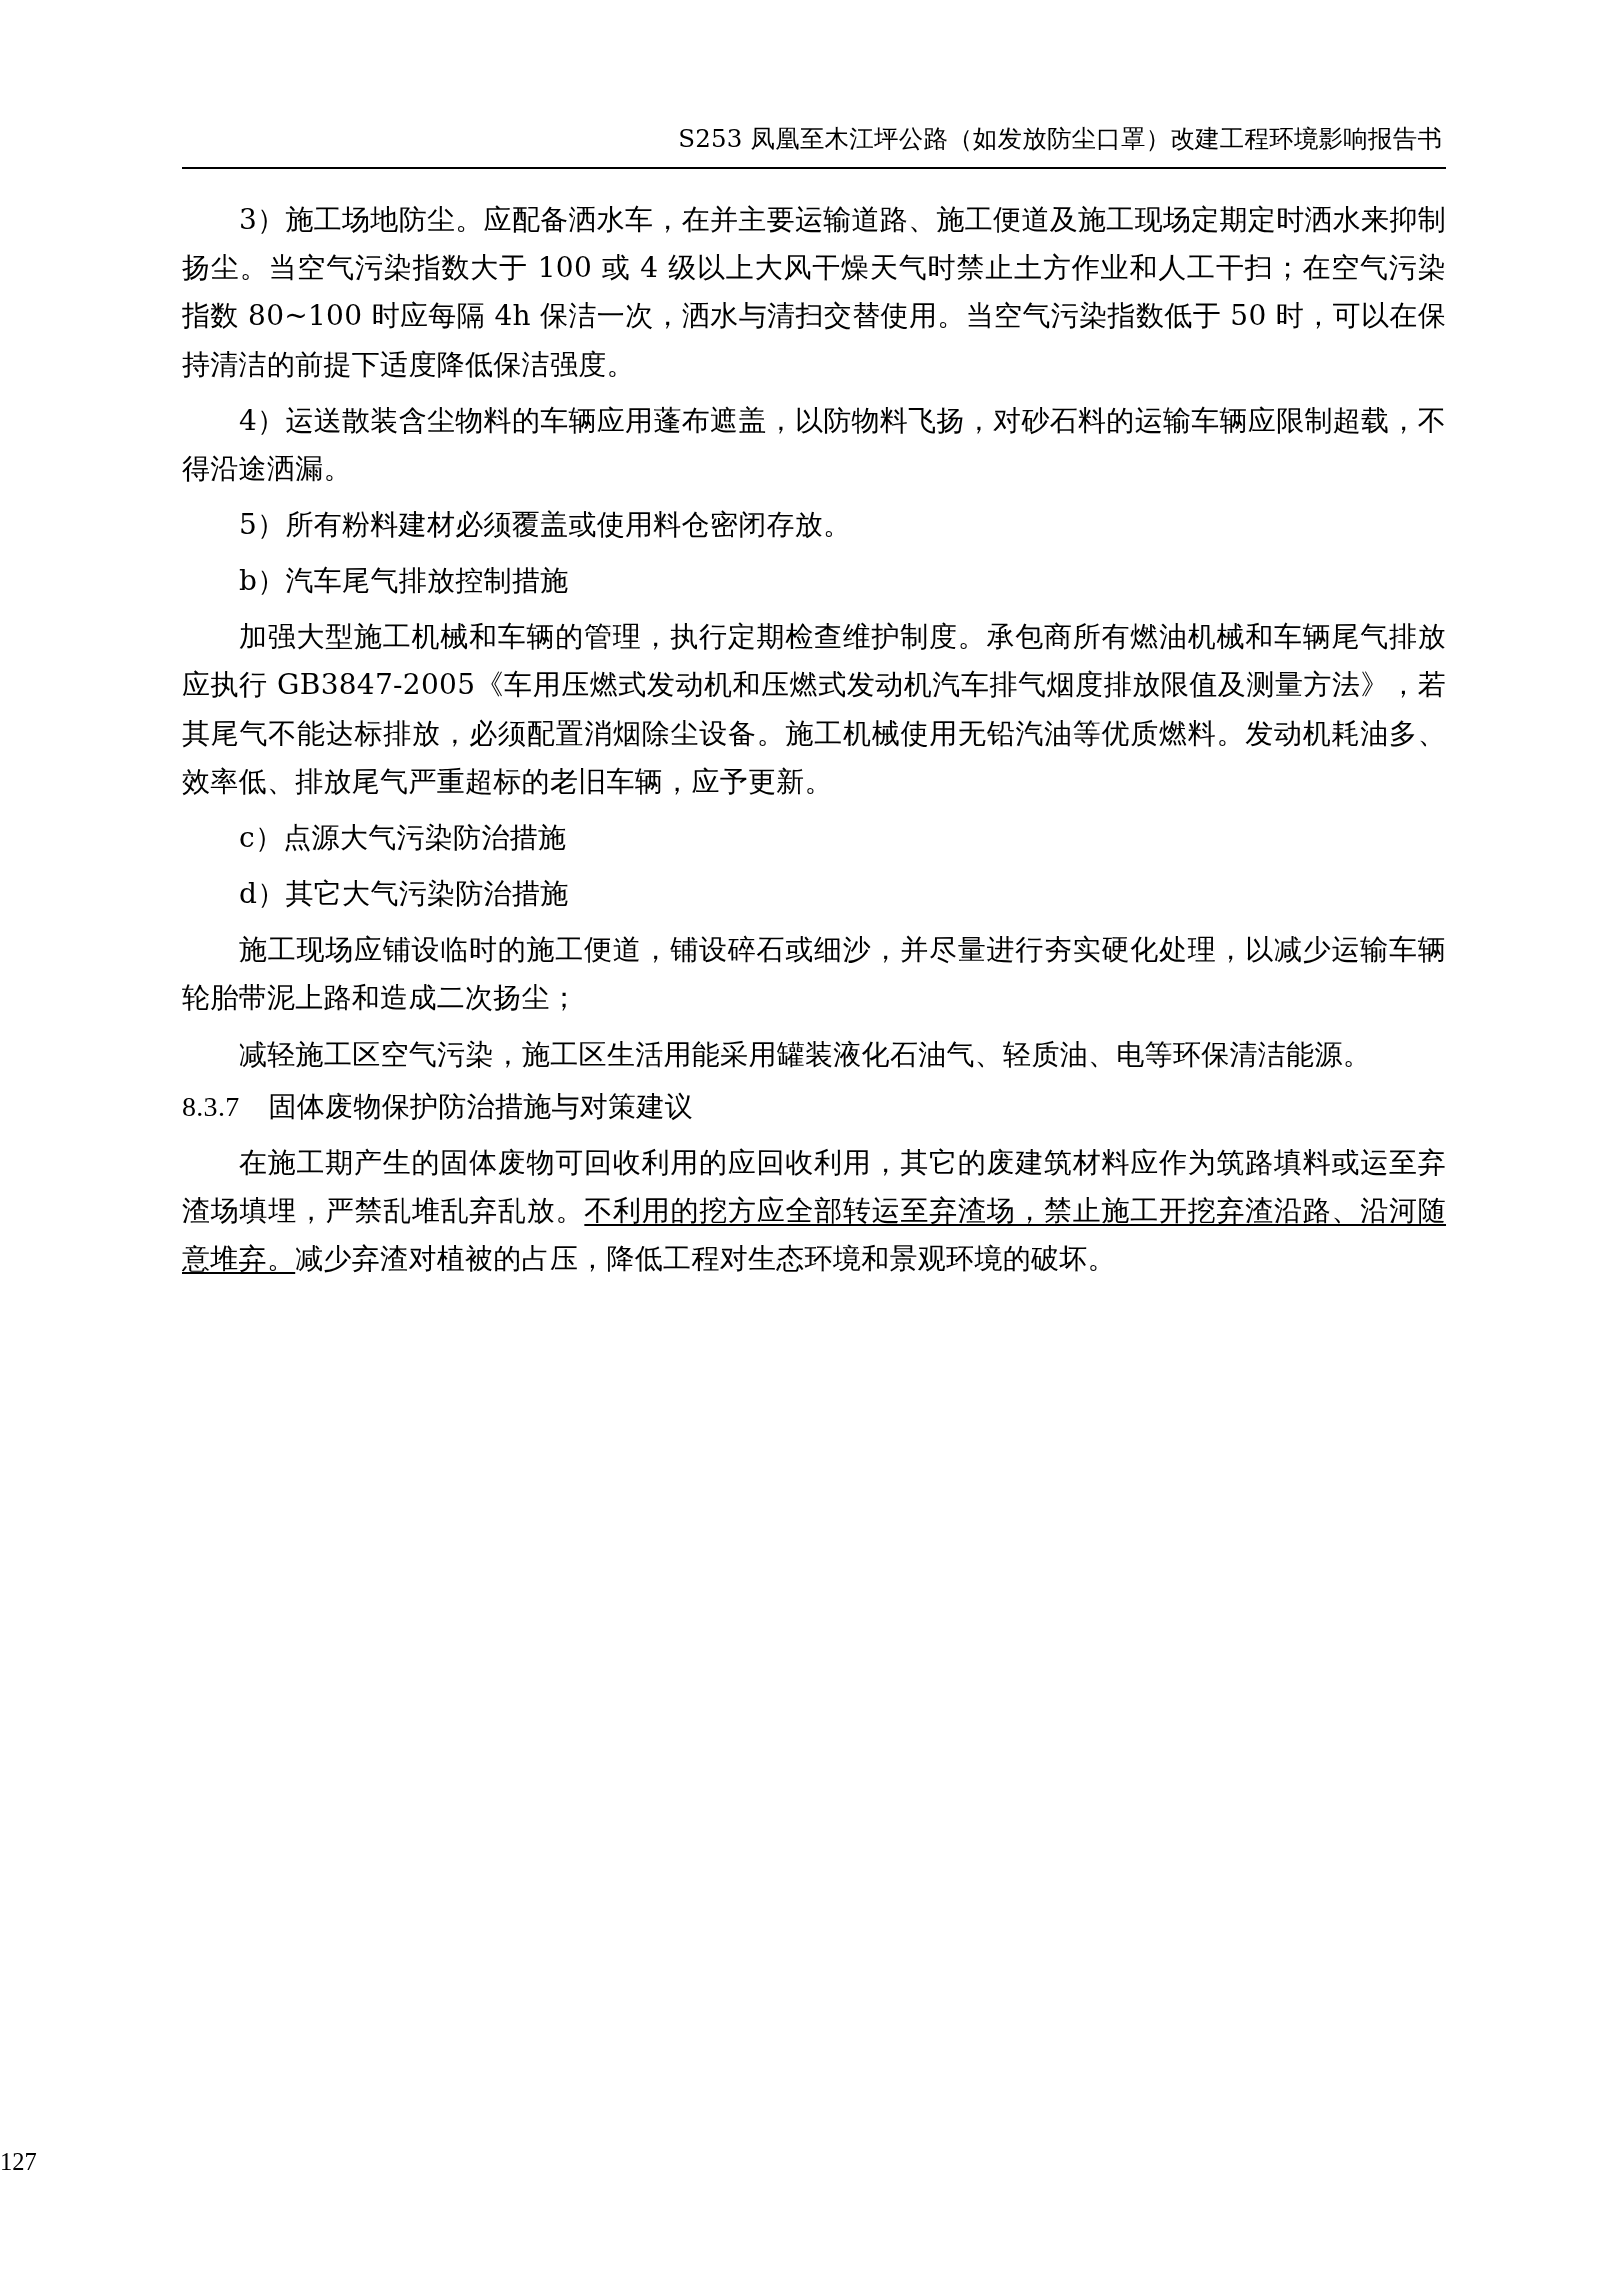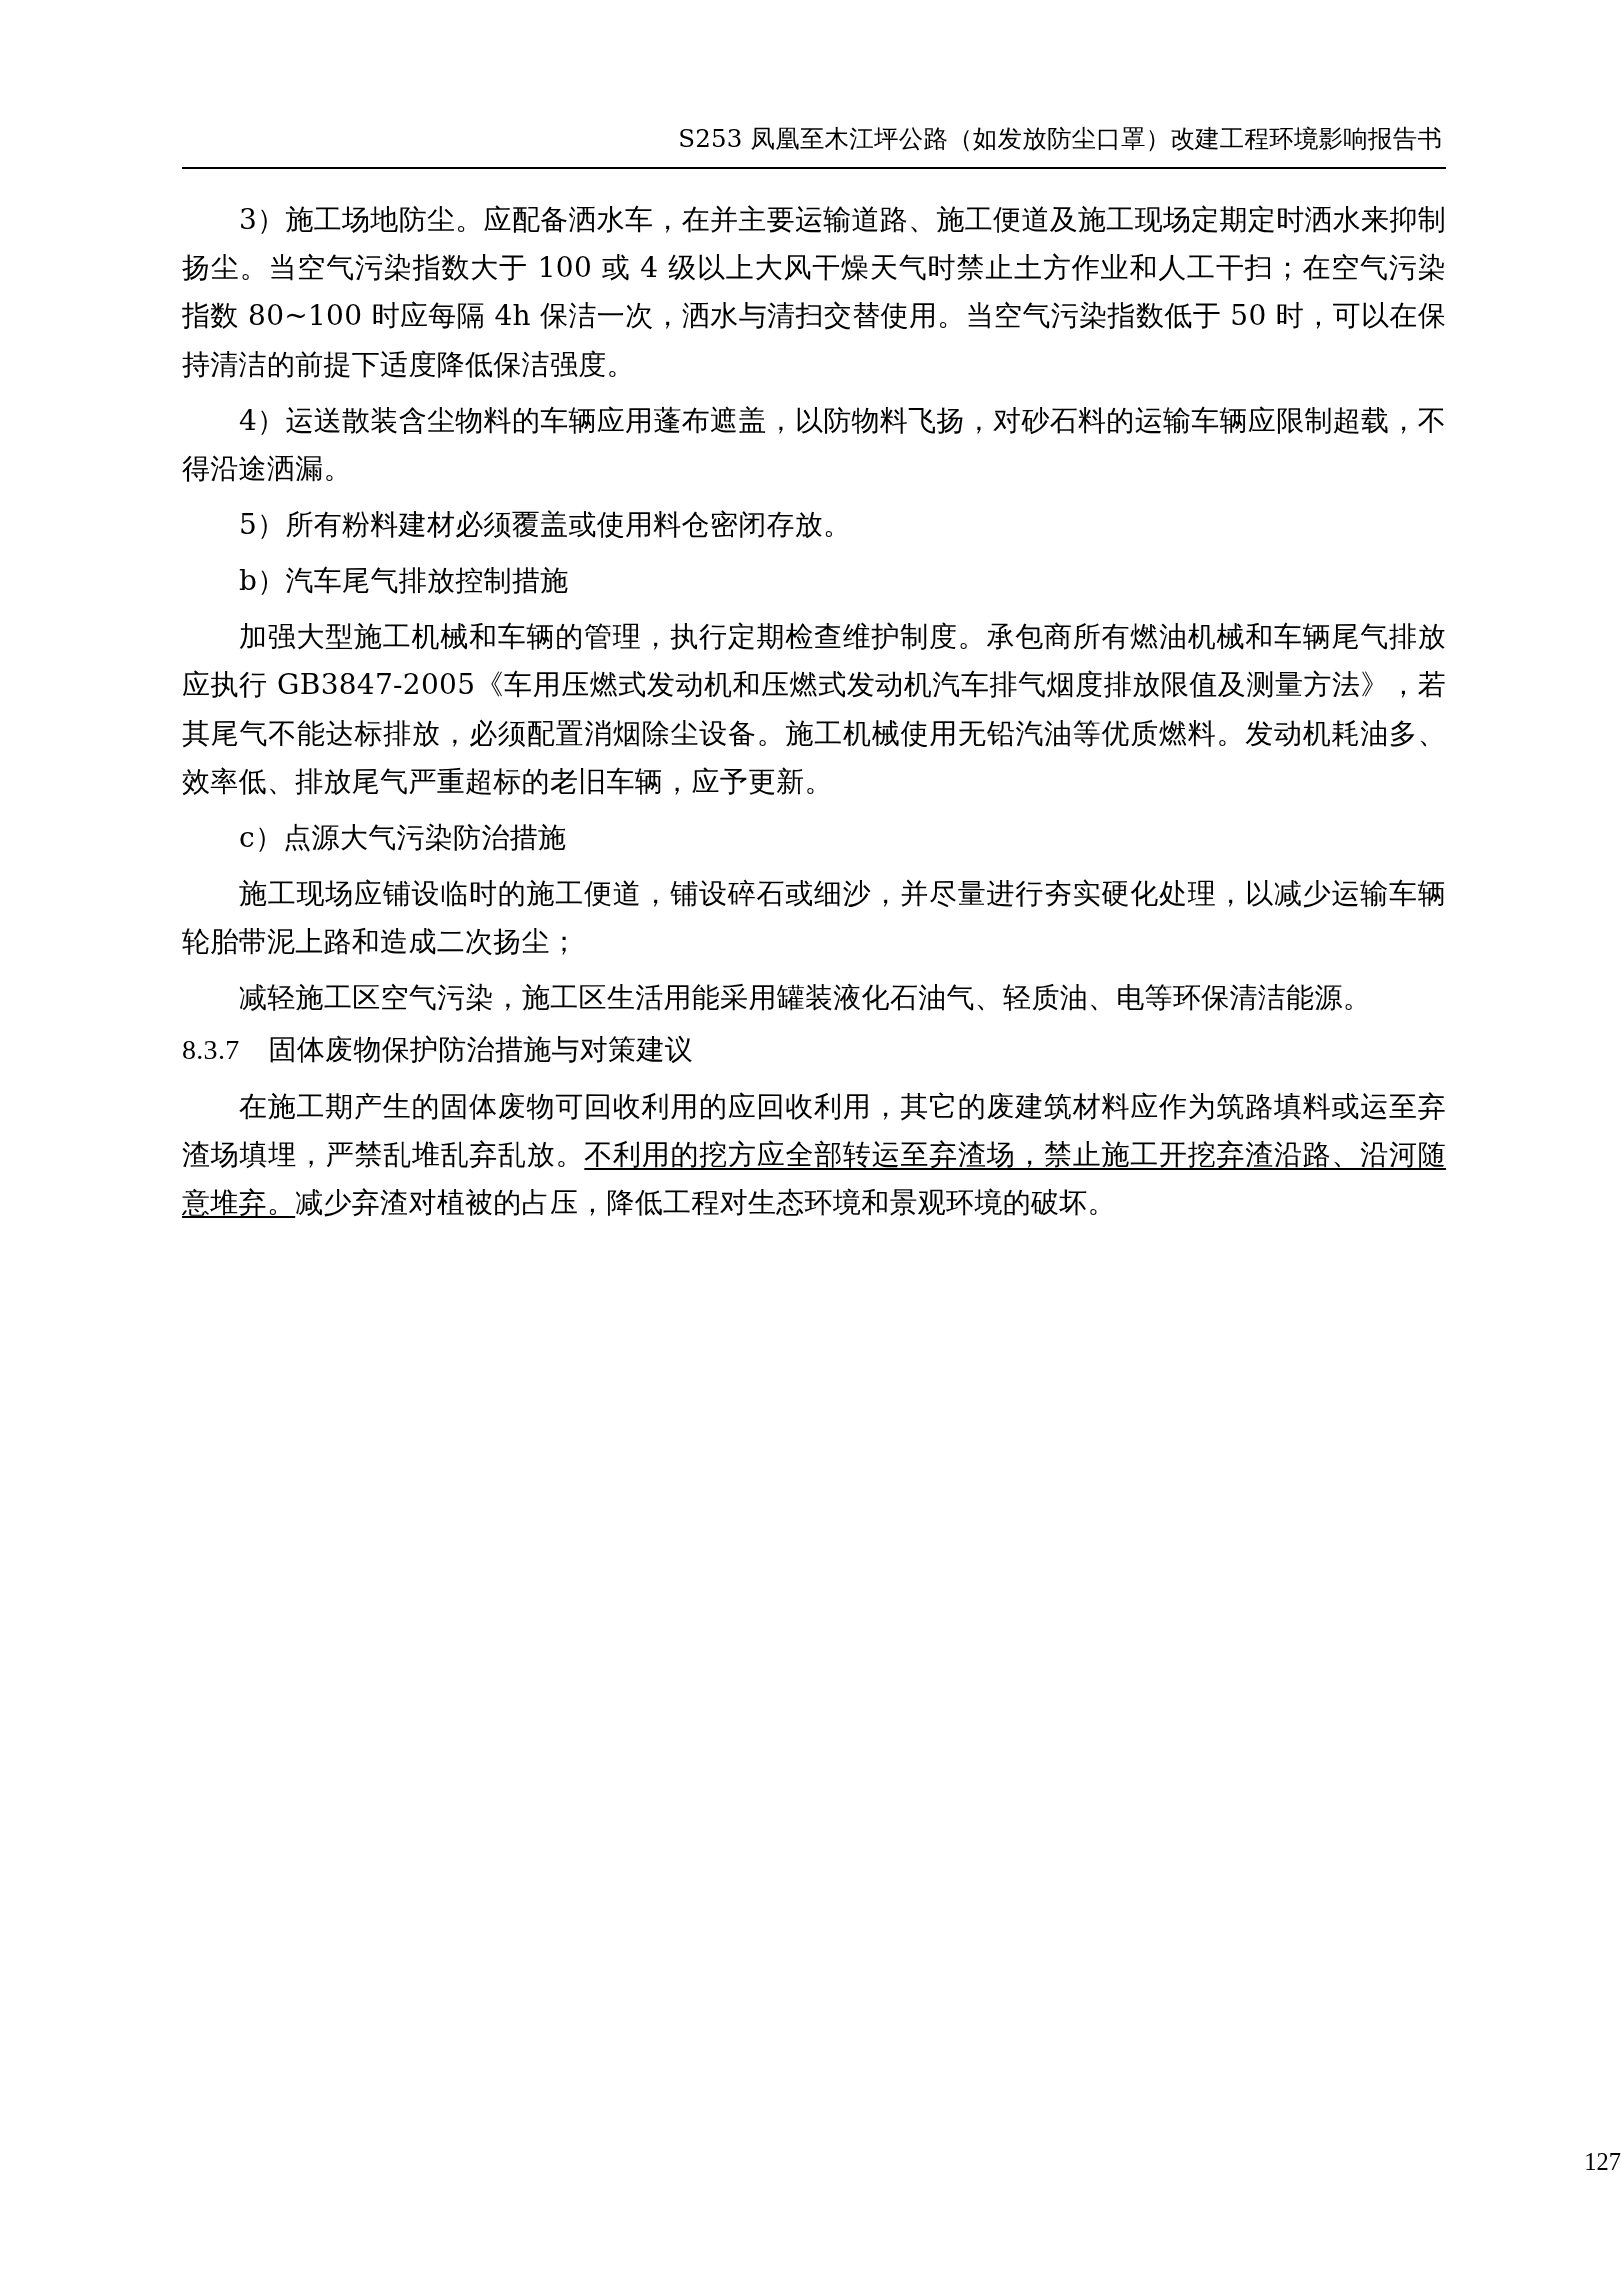--- a/index.html
+++ b/index.html
@@ -57,21 +57,21 @@
   }
   .u {
     text-decoration: underline;
     text-underline-offset: 3.9px;
   }
   .pageno {
     position: absolute;
     left: 0;
     right: 0;
     top: 2148px;
-    text-align: right;
+    text-align: left;
     font-size: 24.5px;
   }
   .latin {
     font-family: "Liberation Serif", "DejaVu Serif", serif;
   }
 </style>
 </head>
 <body>
 
 <div class="page">
@@ -80,20 +80,21 @@
 
     <div class="header">S253 凤凰至木江坪公路（如发放防尘口罩）改建工程环境影响报告书</div>
     <div class="header-rule"></div>
 
     <p class="indent2">3）施工场地防尘。应配备洒水车，在并主要运输道路、施工便道及施工现场定期定时洒水来抑制扬尘。当空气污染指数大于 100 或 4 级以上大风干燥天气时禁止土方作业和人工干扫；在空气污染指数 80~100 时应每隔 4h 保洁一次，洒水与清扫交替使用。当空气污染指数低于 50 时，可以在保持清洁的前提下适度降低保洁强度。</p>
     <p class="indent2">4）运送散装含尘物料的车辆应用蓬布遮盖，以防物料飞扬，对砂石料的运输车辆应限制超载，不得沿途洒漏。</p>
     <p class="indent2">5）所有粉料建材必须覆盖或使用料仓密闭存放。</p>
     <p class="indent2">b）汽车尾气排放控制措施</p>
     <p class="indent2">加强大型施工机械和车辆的管理，执行定期检查维护制度。承包商所有燃油机械和车辆尾气排放应执行 GB3847-2005《车用压燃式发动机和压燃式发动机汽车排气烟度排放限值及测量方法》，若其尾气不能达标排放，必须配置消烟除尘设备。施工机械使用无铅汽油等优质燃料。发动机耗油多、效率低、排放尾气严重超标的老旧车辆，应予更新。</p>
     <p class="indent2">c）点源大气污染防治措施</p>
+    <p class="indent2">d）其它大气污染防治措施</p>
     <p class="indent2">施工现场应铺设临时的施工便道，铺设碎石或细沙，并尽量进行夯实硬化处理，以减少运输车辆轮胎带泥上路和造成二次扬尘；</p>
     <p class="indent2">减轻施工区空气污染，施工区生活用能采用罐装液化石油气、轻质油、电等环保清洁能源。</p>
 
     <p class="heading">
       <span class="num latin">8.3.7</span><span>固体废物保护防治措施与对策建议</span>
     </p>
 
     <p class="indent2">
       <span>在施工期产生的固体废物可回收利用的应回收利用，其它的废建筑材料应作为筑路填料或运至弃渣场填埋，严禁乱堆乱弃乱放。</span><span class="u">不利用的挖方应全部转运至弃渣场，禁止施工开挖弃渣沿路、沿河随意堆弃。</span><span>减少弃渣对植被的占压，降低工程对生态环境和景观环境的破坏。</span>
     </p>

